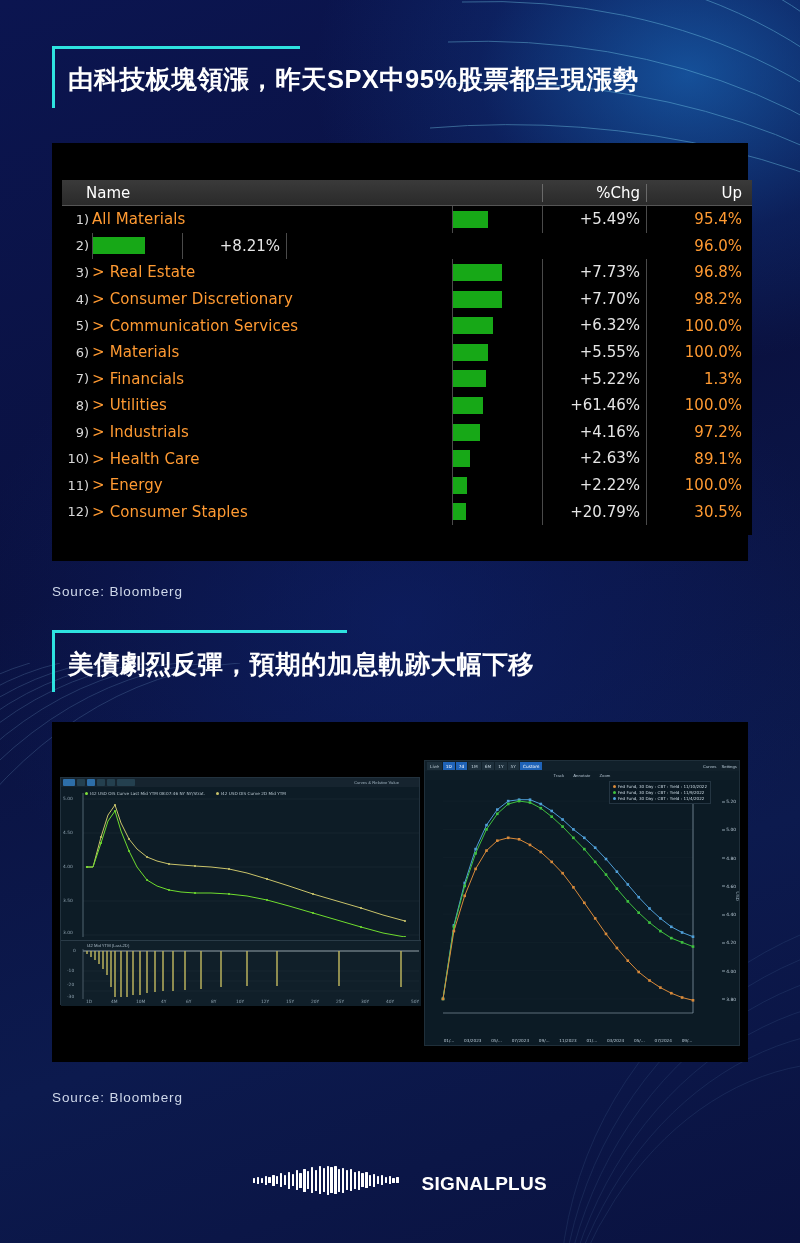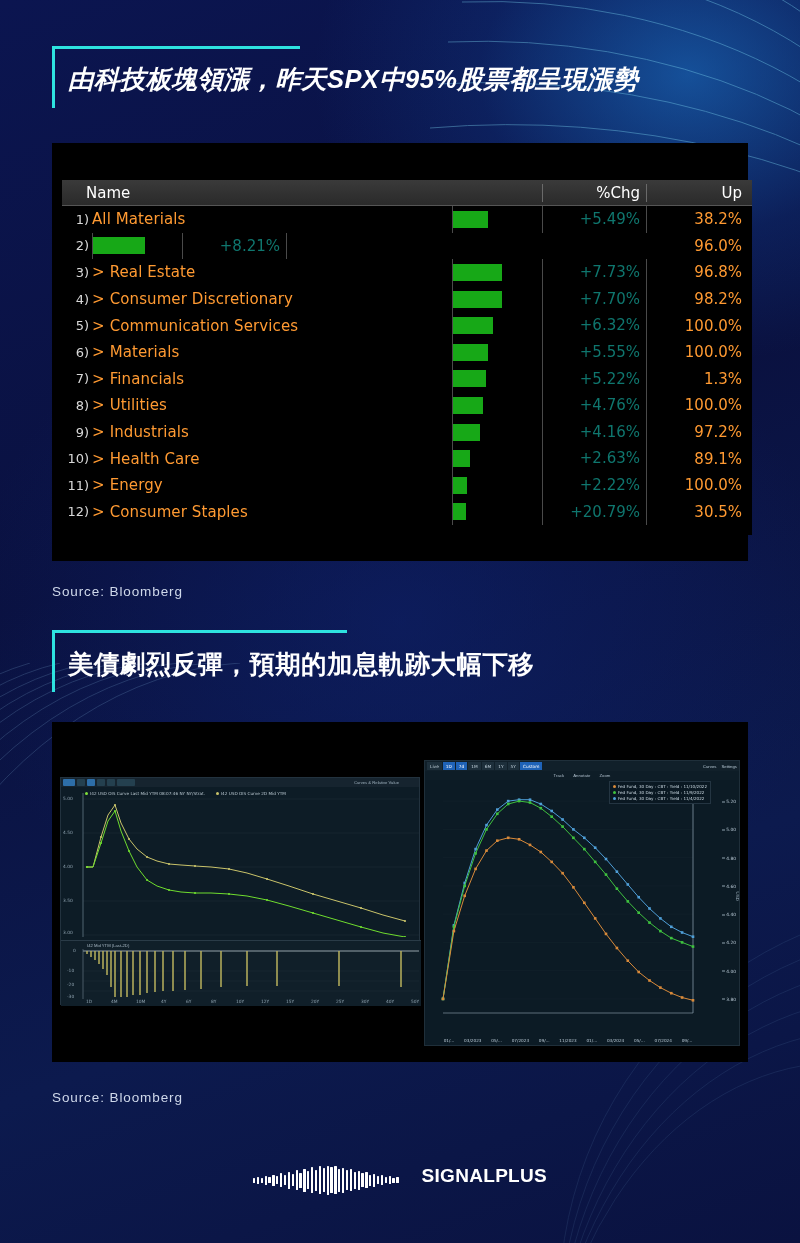--- a/index.html
+++ b/index.html
@@ -99,21 +99,21 @@
   .bt-row .c-bar {
     width:90px; height:100%;
     display:flex; align-items:center;
     border-left:1px solid #4a4a4a;
   }
   .bt-row .c-bar .bar {
     height:17px; background:#17a817;
   }
   .bt-row .c-chg {
     width:105px; text-align:right; padding-right:6px;
-    color:#0f766e;
+    color:#e5e5e5;
     border-left:1px solid #4a4a4a; border-right:1px solid #4a4a4a;
     height:100%; line-height:26.6px;
   }
   .bt-row .c-up {
     flex:1; text-align:right; padding-right:10px;
     color:#ff9a32;
   }
 
   
   #chart-panel {
@@ -207,21 +207,21 @@
     position:absolute; right:2px; top:50%;
     font-size:4.4px; color:#9fb2bf;
     transform:rotate(90deg) translateX(-50%);
     transform-origin:right center;
   }
 
   
   #footer {
     position:absolute;
     left:0; bottom:48px; width:800px;
-    display:flex; align-items:flex-start; justify-content:center; gap:23px;
+    display:flex; align-items:flex-end; justify-content:center; gap:23px;
   }
   #eq-bars { display:flex; align-items:center; gap:1.7px; height:30px; }
   #eq-bars i { display:block; width:2.2px; background:#ffffff; border-radius:.5px; }
   #brand {
     color:#ffffff; font-weight:bold; font-size:19px; letter-spacing:.3px;
   }
 </style>
 </head>
 <body>
 
@@ -264,40 +264,40 @@
       <path d="M0,430 A340,400 0 0 1 376,106"></path>
       <path d="M0,430 A320,400 0 0 1 362,142"></path>
       <path d="M0,430 A300,400 0 0 1 350,180"></path>
     </g>
   </svg>
 
   <div class="headline-wrap" style="left:52px; top:46px; width:300px; height:62px;">
     <div class="headline-rule-h" style="width:248px;"></div>
     <div class="headline-rule-v" style="height:62px;"></div>
   </div>
-  <div class="headline-text" style="left:68px; top:62px;font-style:italic;">由科技板塊領漲，昨天SPX中95%股票都呈現漲勢</div>
+  <div class="headline-text" style="left:68px; top:62px;">由科技板塊領漲，昨天SPX中95%股票都呈現漲勢</div>
 
   <div class="panel" style="left:52px; top:143px; width:696px; height:418px;"></div>
 
   <div id="bbg-table">
     <div class="bt-header">
       <div class="c-name">Name</div>
       <div class="c-bar"></div>
       <div class="c-chg">%Chg</div>
       <div class="c-up">Up</div>
     </div>
     <div id="bt-body">
         <div class="bt-row">
           <div class="c-idx">1)</div>
           <div class="c-name">All Materials</div>
           <div class="c-bar">
             <div class="bar" style="width:34.72px"></div>
           </div>
           <div class="c-chg">+5.49%</div>
-          <div class="c-up">38.2%</div>
+          <div class="c-up">95.4%</div>
         </div>
         <div class="bt-row">
           <div class="c-idx">2)</div>
           <div class="c-bar">
             <div class="bar" style="width:52.08px"></div>
           </div>
           <div class="c-chg">+8.21%</div>
           <div class="c-up">96.0%</div>
         </div>
         <div class="bt-row">
@@ -344,21 +344,21 @@
           </div>
           <div class="c-chg">+5.22%</div>
           <div class="c-up">1.3%</div>
         </div>
         <div class="bt-row">
           <div class="c-idx">8)</div>
           <div class="c-name"><span class="caret">&gt;</span>Utilities</div>
           <div class="c-bar">
             <div class="bar" style="width:30.38px"></div>
           </div>
-          <div class="c-chg">+4.76%</div>
+          <div class="c-chg">+61.46%</div>
           <div class="c-up">100.0%</div>
         </div>
         <div class="bt-row">
           <div class="c-idx">9)</div>
           <div class="c-name"><span class="caret">&gt;</span>Industrials</div>
           <div class="c-bar">
             <div class="bar" style="width:26.66px"></div>
           </div>
           <div class="c-chg">+4.16%</div>
           <div class="c-up">97.2%</div>

